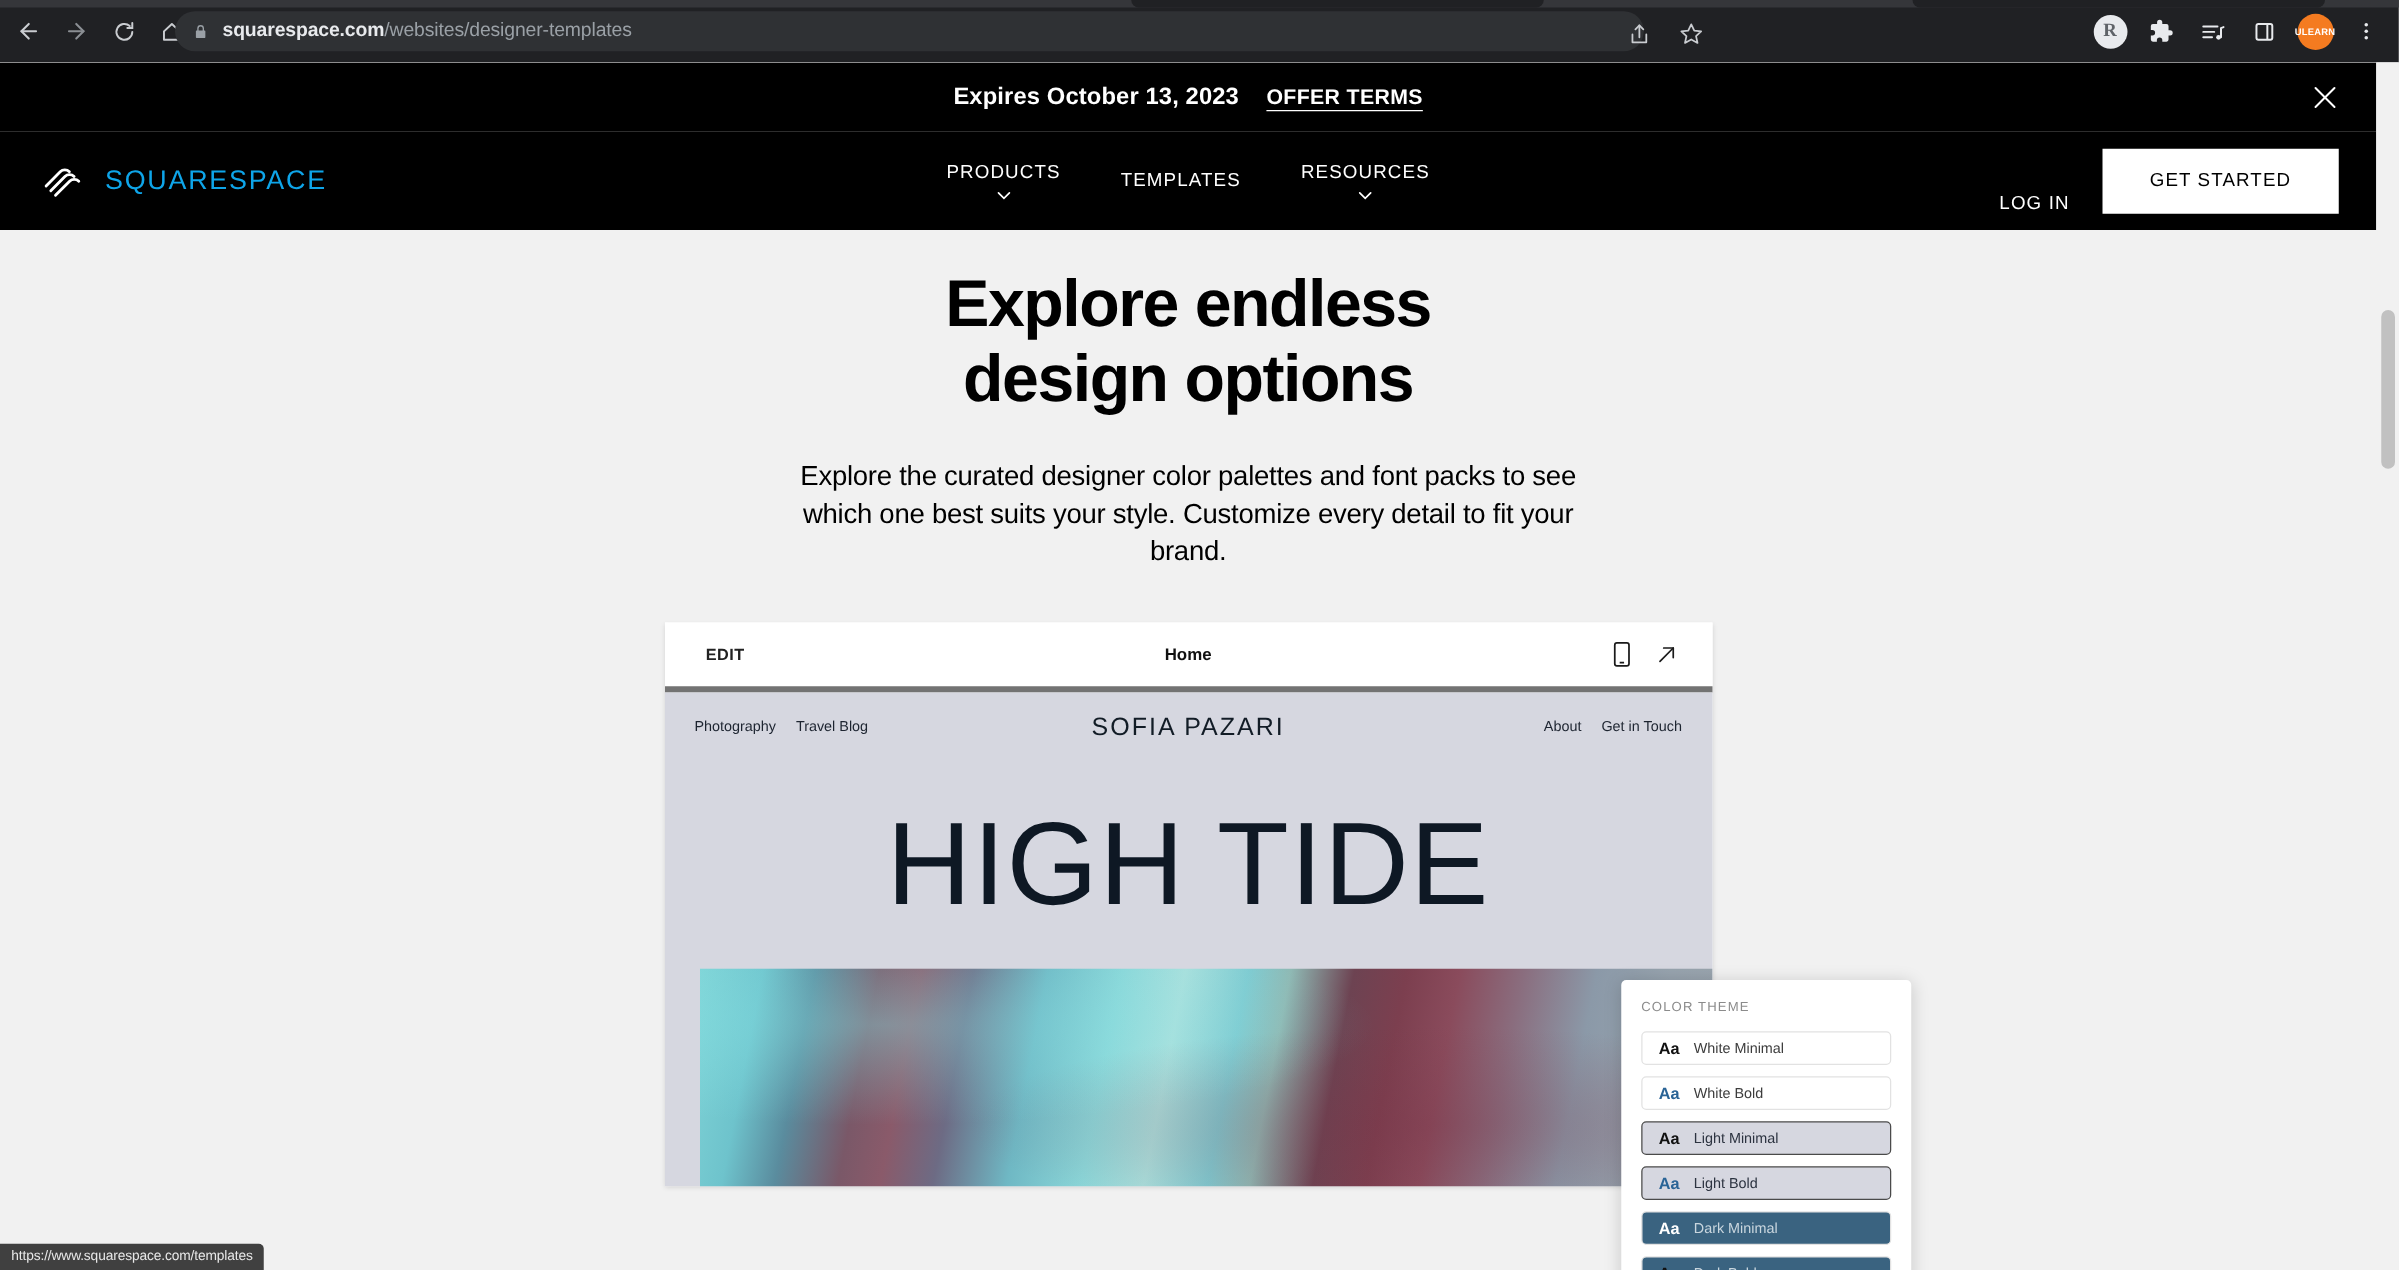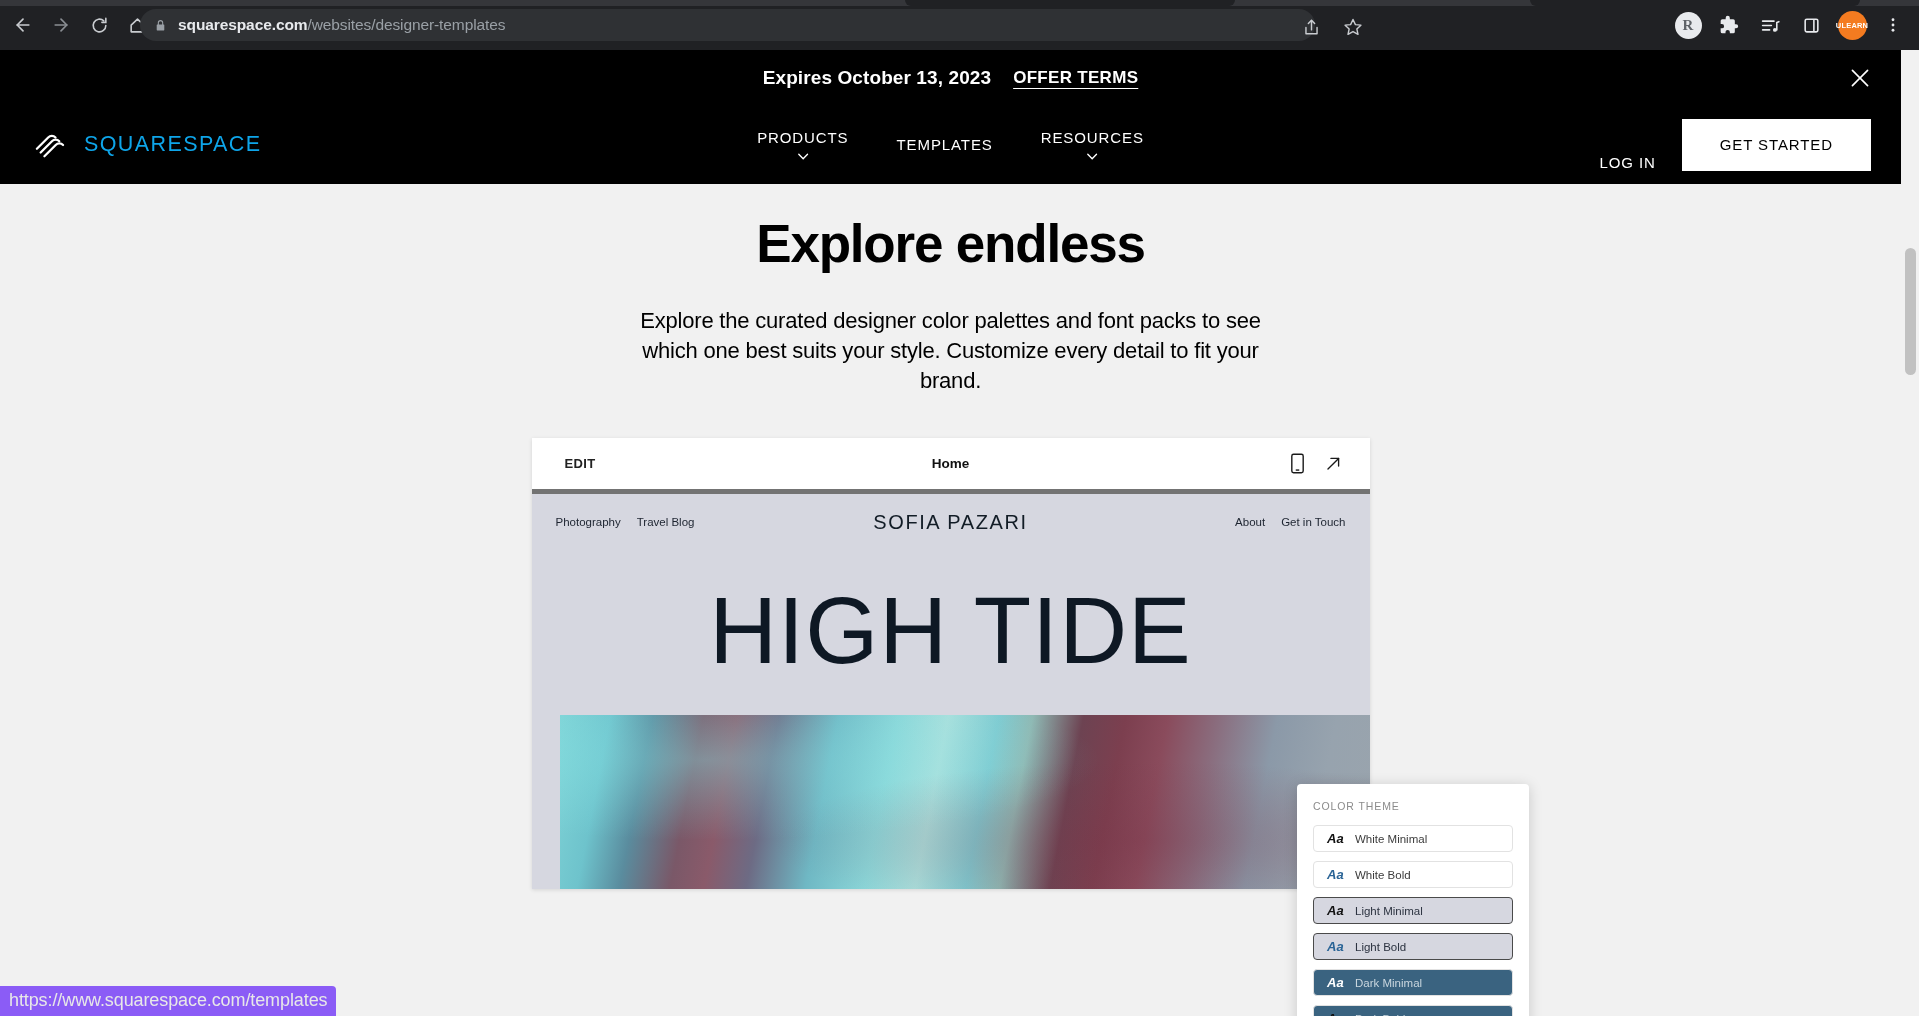--- a/index.html
+++ b/index.html
@@ -197,38 +197,38 @@
   .theme-label {
     font-size: 10.5px; letter-spacing: 0.9px; color: #8b8b8b;
     font-weight: 400; margin-bottom: 13px;
   }
   .swatch {
     height: 27px; border-radius: 4px; display: flex; align-items: center;
     padding: 0 13px; margin-bottom: 9px; cursor: pointer;
     border: 1px solid #e2e2e2; background: #fff;
   }
   .swatch.selected { border: 1.5px solid #4a4a4a; }
-  .swatch .aa { font-size: 13px; font-weight: 700; width: 28px; font-style: italic; }
+  .swatch .aa { font-size: 13px; font-weight: 700; width: 28px; }
   .swatch .nm { font-size: 11.5px; }
   .swatch:last-child { margin-bottom: 0; }
 
   
   .scrollbar-track {
     position: absolute; right: 0; top: 50px; width: 18px; height: 966px;
     background: #f1f1f1;
   }
   .scrollbar-thumb {
     position: absolute; right: 3px; top: 198px; width: 11px; height: 127px;
     background: #c1c1c1; border-radius: 6px; cursor: pointer;
   }
 
   
   .status-url {
     position: absolute; left: 0; bottom: 0;
-    background: #8b5cf6; color: #e8e8e8; font-size: 18px;
+    background: #404040; color: #e8e8e8; font-size: 11px;
     padding: 4px 9px 5px; border-radius: 0 4px 0 0; z-index: 50;
     letter-spacing: -0.1px;
   }
 </style>
 </head>
 <body>
 
 <div class="browser-chrome">
   <div class="tab-strip-remnant"></div>
   <div class="tab-remnant-a"></div>
@@ -364,20 +364,21 @@
 
     <div class="nav-right">
       <span class="login">LOG IN</span>
       <button class="get-started">GET STARTED</button>
     </div>
   </div>
 
   <div class="hero">
     <h1>
       <span>Explore endless</span><br>
+      <span>design options</span>
     </h1>
     <p>Explore the curated designer color palettes and font packs to see which one best suits your style. Customize every detail to fit your brand.</p>
   </div>
 
   <div class="preview-wrap">
     <div class="preview">
       <div class="pv-bar">
         <span class="pv-edit">EDIT</span>
         <div class="pv-center">
           <div class="pv-title">Home</div>

